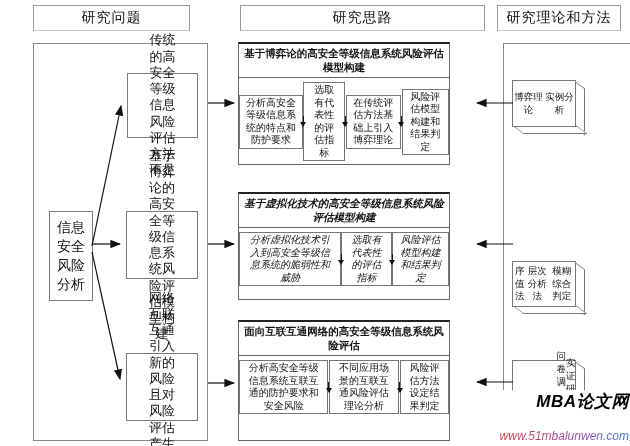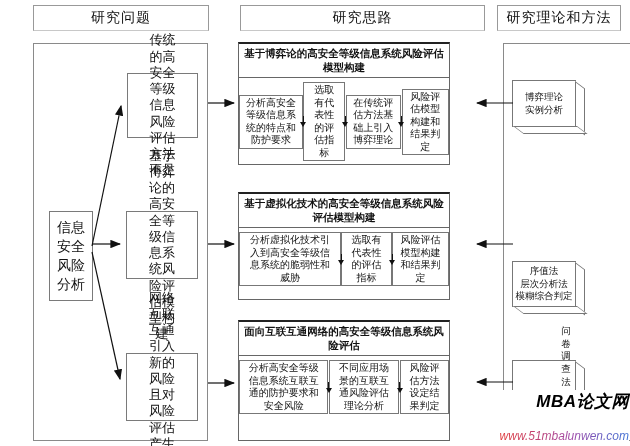--- a/index.html
+++ b/index.html
@@ -12,21 +12,21 @@
     color:#111;
     overflow:hidden;
   }
   .hdr {
     position:absolute; top:5px; height:26px;
     border:1px solid #999; border-bottom-color:#c8c8c8;
     background:#fff;
     display:flex; align-items:center; justify-content:center;
     font-size:14px; letter-spacing:1px;
   }
-  #hdr-left   { left:33px;  width:176px; }
+  #hdr-left   { left:33px;  width:157px; }
   #hdr-middle { left:240px; width:245px; }
   #hdr-right  { left:497px; width:124px; }
 
   
   #left-panel {
     position:absolute; left:33px; top:43px; width:175px; height:398px;
     border:1px solid #8a8a8a; background:#fff;
   }
   .pbox {
     position:absolute; border:1px solid #7a7a7a; background:#fff;
@@ -38,21 +38,21 @@
   #problem-1 { left:93px; top:29px;  width:71px; height:65px; }
   #problem-2 { left:92px; top:167px; width:72px; height:68px; }
   #problem-3 { left:92px; top:309px; width:72px; height:68px; }
 
   
   .group {
     position:absolute; left:238px; width:212px;
     border:1px solid #666; border-top:2px solid #222; background:#fff;
   }
   #group-1 { top:42px;  height:123px; }
-  #group-2 { top:192px; height:108px; }
+  #group-2 { top:192px; height:108px;font-style:italic; }
   #group-3 { top:320px; height:121px; }
   .group-title {
     border-bottom:1px solid #666;
     font-size:10.5px; font-weight:bold; text-align:center;
     padding:3px 2px; line-height:1.3;
   }
   .steps { display:flex; flex-direction:row; align-items:center; padding-top:4px; }
   .step {
     border:1px solid #777; background:#fff;
     font-size:10px; line-height:1.25; text-align:center;
@@ -64,21 +64,21 @@
     border:3.5px solid transparent; border-top:5px solid #111; border-bottom:none;
   }
 
   
   #right-panel {
     position:absolute; left:503px; top:43px; width:127px; height:398px;
     border:1px solid #8a8a8a; border-right:none; background:#fff;
   }
   .box3d {
     position:absolute; width:64px; background:#fff; border:1px solid #777;
-    display:flex; flex-direction:column; align-items:center; justify-content:center;
+    display:flex; flex-direction:row; align-items:center; justify-content:center;
     font-size:9.5px; line-height:1.35; text-align:center; z-index:2;
   }
   .box3d::before { 
     content:''; position:absolute; top:0; left:100%; width:8px; height:100%;
     background:#fff; border:1px solid #777;
     transform:skewY(36.87deg); transform-origin:left top; z-index:-1;
   }
   .box3d::after { 
     content:''; position:absolute; top:100%; left:0; width:100%; height:6px;
     background:#fff; border:1px solid #777;

